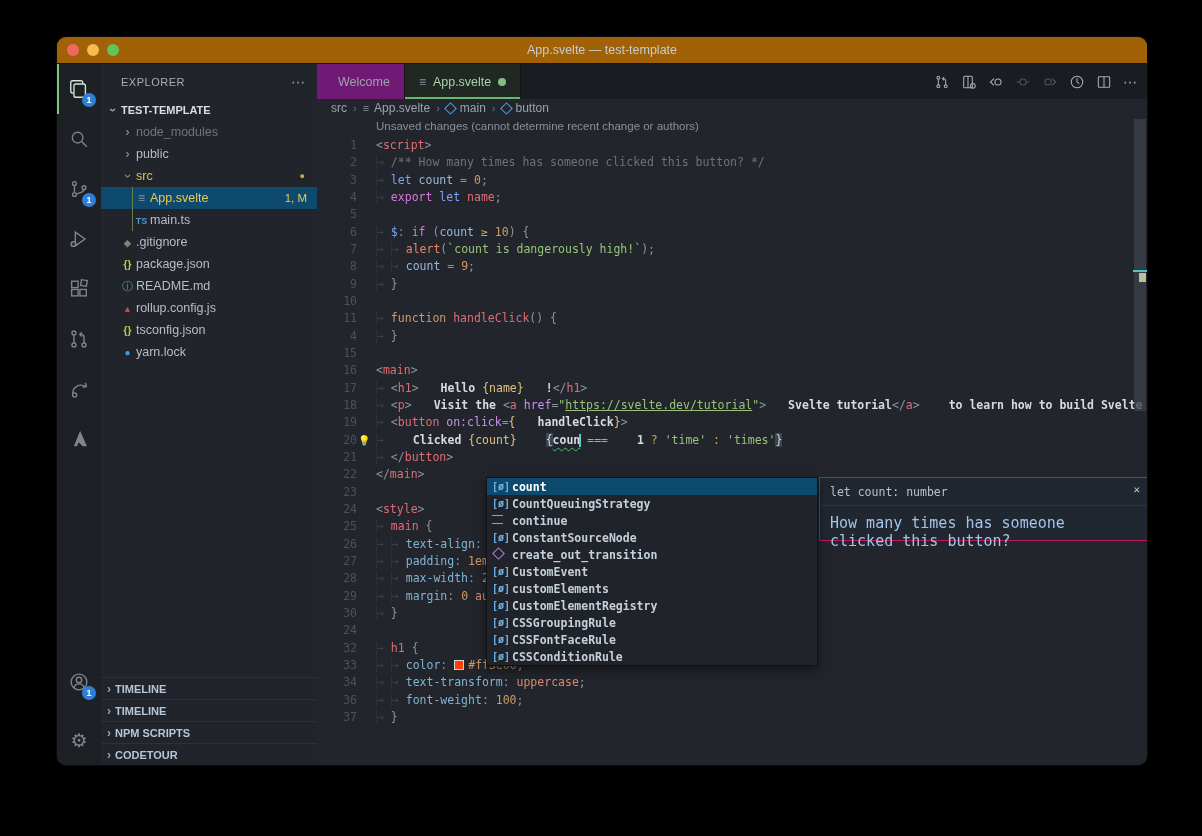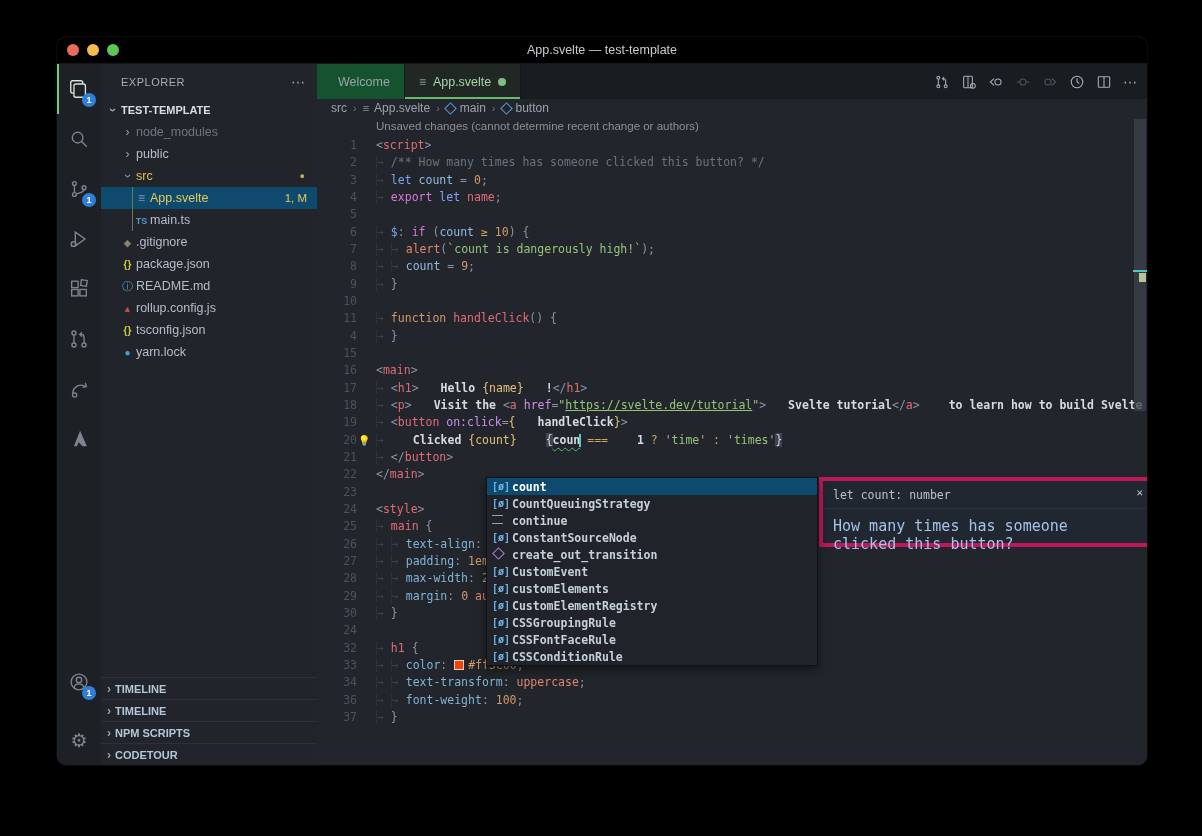--- a/index.html
+++ b/index.html
@@ -1,19 +1,19 @@
 <!DOCTYPE html>
 <html><head>
 <meta charset="utf-8">
 <style>
   html,body{margin:0;padding:0;background:#000;}
   .stage{position:relative;width:1202px;height:836px;background:#000;font-family:"Liberation Sans",sans-serif;overflow:hidden;}
   .window{position:absolute;left:56px;top:36px;width:1090px;height:728px;background:#22262c;border-radius:10px;overflow:hidden;box-shadow:0 22px 60px rgba(0,0,0,.65);border:1px solid #0a0a0a;}
   
-  .titlebar{height:26px;background:#000000;display:flex;align-items:center;position:relative;border-bottom:1px solid #15171a;}
+  .titlebar{height:26px;background:#a16207;display:flex;align-items:center;position:relative;border-bottom:1px solid #15171a;}
   .lights{display:flex;gap:8px;margin-left:10px;}
   .light{width:12px;height:12px;border-radius:50%;}
   .light.r{background:#ee6a5f}.light.y{background:#f5bd4f}.light.g{background:#61c454}
   .win-title{position:absolute;left:0;right:0;text-align:center;font-size:12.5px;color:#c8cbd0;pointer-events:none;}
   
   .main{display:flex;height:701px;}
   .activitybar{width:44px;background:#1d2025;display:flex;flex-direction:column;flex:none;}
   .ab-item{height:50px;display:flex;align-items:center;justify-content:center;color:#7e858f;position:relative;}
   .ab-item.active{color:#d6e4d6;box-shadow:inset 2px 0 0 #7cc97c;}
   .ab-item svg{width:22px;height:22px;}
@@ -48,21 +48,21 @@
   .fi-git{color:#8a8070;font-size:9px;}
   .fi-rollup{color:#cf4f3e;font-size:9px;display:inline-block;transform:rotate(8deg);}
   .fi-yarn{color:#3aa2d9;font-size:10px;}
   .sections{flex:none;}
   .section{height:21px;border-top:1px solid #2b3039;display:flex;align-items:center;font-size:11px;font-weight:bold;color:#b4c6d8;padding-left:6px;cursor:pointer;}
   .section .chevron{margin-right:4px;}
   
   .editorcol{flex:1;display:flex;flex-direction:column;min-width:0;}
   .tabbar{height:35px;background:#191c21;display:flex;position:relative;flex:none;}
   .tab{display:flex;align-items:center;gap:7px;padding:0 14px;font-size:12.5px;border-right:1px solid #14161a;cursor:pointer;}
-  .tab.inactive{background:#14532d;color:#9ba3ad;}
+  .tab.inactive{background:#701a75;color:#9ba3ad;}
   .tab.active{background:#212824;color:#a6d3a6;box-shadow:inset 0 -2px 0 #66b86b;}
   .tab .fi-svelte{font-weight:bold;}
   .tab-dot{width:8px;height:8px;border-radius:50%;background:#7fbf7f;}
   .tb-icons{position:absolute;right:10px;top:0;height:35px;display:flex;align-items:center;gap:11px;color:#a6adb8;}
   .tb-icons svg{width:16px;height:16px;display:block;}
   .tb-ic{cursor:pointer;}
   .tb-ic.faded{opacity:.4;}
   .tb-more{font-size:14px;cursor:pointer;}
   .crumbs{height:18px;display:flex;align-items:center;font-size:12px;color:#9aa2ad;padding-left:14px;gap:6px;flex:none;background:#22262c;}
   .crumb{display:flex;align-items:center;gap:5px;cursor:pointer;}
@@ -91,21 +91,21 @@
   .c-swatch{display:inline-block;width:8px;height:8px;background:#ff3e00;margin-right:4px;border:1px solid #d8d8d8;vertical-align:-1px;}
   
   .suggest{position:absolute;left:169px;top:360px;width:330px;background:#20242a;border:1px solid #101216;box-shadow:0 4px 10px rgba(0,0,0,.5);z-index:5;}
   .sg-row{height:17px;display:flex;align-items:center;padding-left:5px;font-family:"DejaVu Sans Mono",monospace;font-size:11.5px;font-weight:bold;color:#c6d0da;cursor:pointer;}
   .sg-row.sel{background:#0d4a6e;color:#fff;}
   .sg-ic{width:20px;flex:none;font-size:10px;font-weight:bold;}
   .ic-variable{color:#6fb3e8;}
   .ic-keyword{display:inline-block;width:11px;height:7px;border-top:1.5px solid #9aa2ad;border-bottom:1.5px solid #9aa2ad;}
   .ic-module{display:inline-block;width:7px;height:7px;border:1.3px solid #b57edb;transform:rotate(45deg);margin-left:2px;}
   
-  .hoverdoc{position:absolute;left:502px;top:360px;width:327px;height:62px;background:#202731;border:4px solid #be185d;z-index:4;}
+  .hoverdoc{position:absolute;left:502px;top:360px;width:327px;height:62px;background:#202731;border:1px solid #be185d;z-index:4;}
   .hd-sig{font-family:"DejaVu Sans Mono",monospace;font-size:11.5px;color:#b8c2cc;padding:7px 24px 6px 10px;border-bottom:1px solid #2c3440;}
   .hd-doc{font-size:15px;color:#a4c3e6;padding:8px 10px;}
   .hd-close{position:absolute;right:7px;top:5px;font-size:11px;color:#c2c7ce;cursor:pointer;}
   
   .sb-track{position:absolute;right:0;top:0;width:14px;height:100%;}
   .sb-thumb{position:absolute;left:1px;right:1px;top:2px;height:292px;background:#3c424b;opacity:.75;}
   .sb-cursor{position:absolute;left:0;right:0;top:153px;height:2px;background:#50c4c4;}
   .sb-mark{position:absolute;left:6px;top:156px;width:7px;height:9px;background:#b6c49a;}
 </style>
 </head>

